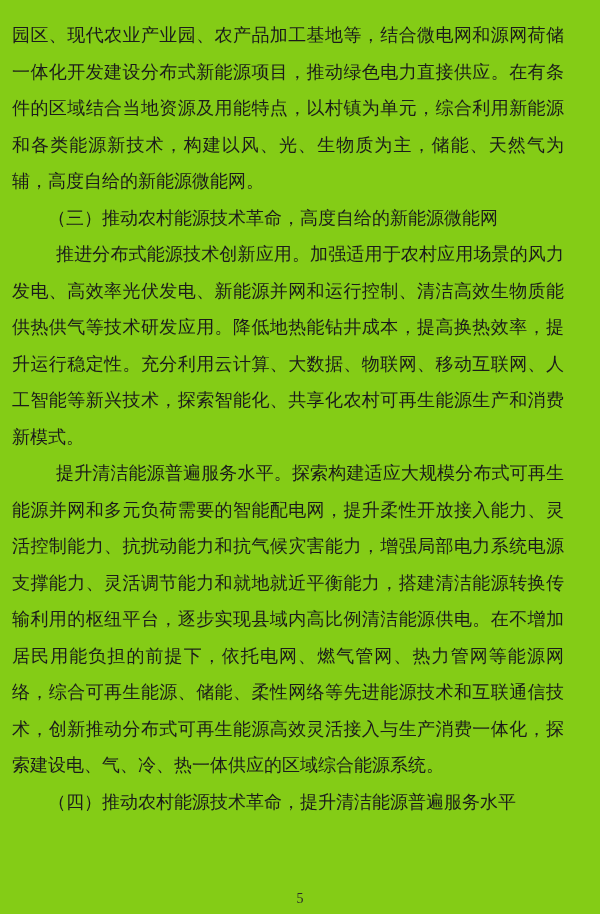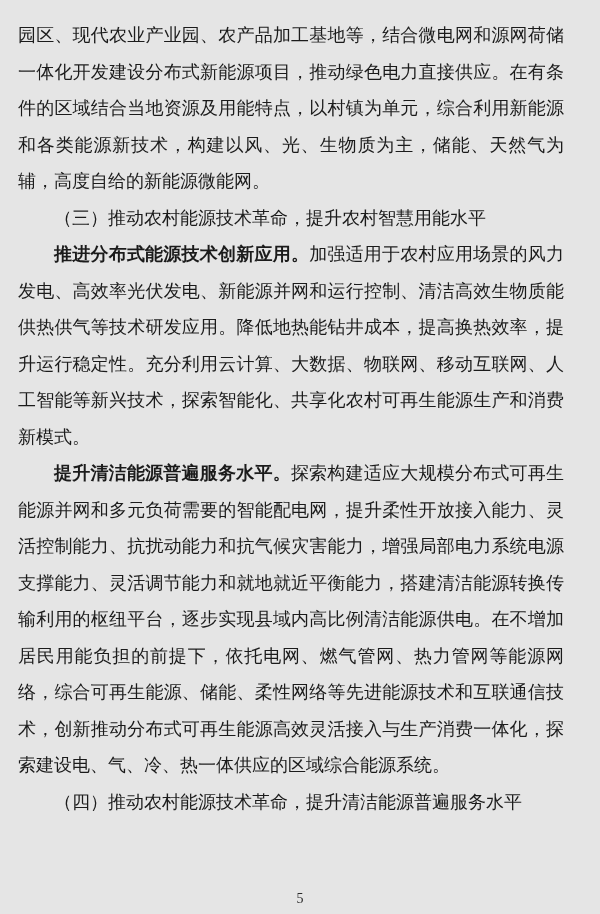--- a/index.html
+++ b/index.html
@@ -10,59 +10,60 @@
     width: 600px;
     height: 914px;
     background: #ffffff;
     position: relative;
     overflow: hidden;
   }
   .page {
     position: absolute;
     inset: 0;
     box-sizing: border-box;
-    background: #e5e5e5;
+    background: #84cc16;
     color: #1b1b1b;
     font-family: "Liberation Sans", sans-serif;
     font-size: 18px;
     line-height: 36.5px;
     text-align: justify;
-    padding: 17px 36px 0 18px;
+    padding: 17px 36px 0 12px;
   }
   .para {
     margin: 0;
     padding: 0;
     word-break: break-all;
   }
   .indent {
     text-indent: 2em;
   }
   .bold {
-    font-weight: 700;
+    font-weight: 400;
+    margin-left: 8px;
   }
   .page-number {
     position: absolute;
     left: 0;
     right: 0;
     bottom: 8px;
     text-align: center;
     font-family: "Liberation Serif", serif;
     font-size: 14px;
     line-height: 1;
     color: #2a2a2a;
   }
 </style>
 </head>
 <body>
 
 <div class="page">
 
   <p class="para">园区、现代农业产业园、农产品加工基地等，结合微电网和源网荷储一体化开发建设分布式新能源项目，推动绿色电力直接供应。在有条件的区域结合当地资源及用能特点，以村镇为单元，综合利用新能源和各类能源新技术，构建以风、光、生物质为主，储能、天然气为辅，高度自给的新能源微能网。</p>
 
-  <p class="para indent">（三）推动农村能源技术革命，提升农村智慧用能水平</p>
+  <p class="para indent">（三）推动农村能源技术革命，高度自给的新能源微能网</p>
 
   <p class="para indent"><span class="bold">推进分布式能源技术创新应用。</span><span>加强适用于农村应用场景的风力发电、高效率光伏发电、新能源并网和运行控制、清洁高效生物质能供热供气等技术研发应用。降低地热能钻井成本，提高换热效率，提升运行稳定性。充分利用云计算、大数据、物联网、移动互联网、人工智能等新兴技术，探索智能化、共享化农村可再生能源生产和消费新模式。</span></p>
 
   <p class="para indent"><span class="bold">提升清洁能源普遍服务水平。</span><span>探索构建适应大规模分布式可再生能源并网和多元负荷需要的智能配电网，提升柔性开放接入能力、灵活控制能力、抗扰动能力和抗气候灾害能力，增强局部电力系统电源支撑能力、灵活调节能力和就地就近平衡能力，搭建清洁能源转换传输利用的枢纽平台，逐步实现县域内高比例清洁能源供电。在不增加居民用能负担的前提下，依托电网、燃气管网、热力管网等能源网络，综合可再生能源、储能、柔性网络等先进能源技术和互联通信技术，创新推动分布式可再生能源高效灵活接入与生产消费一体化，探索建设电、气、冷、热一体供应的区域综合能源系统。</span></p>
 
   <p class="para indent">（四）推动农村能源技术革命，提升清洁能源普遍服务水平</p>
 
 
   <div class="page-number">5</div>
 </div>

